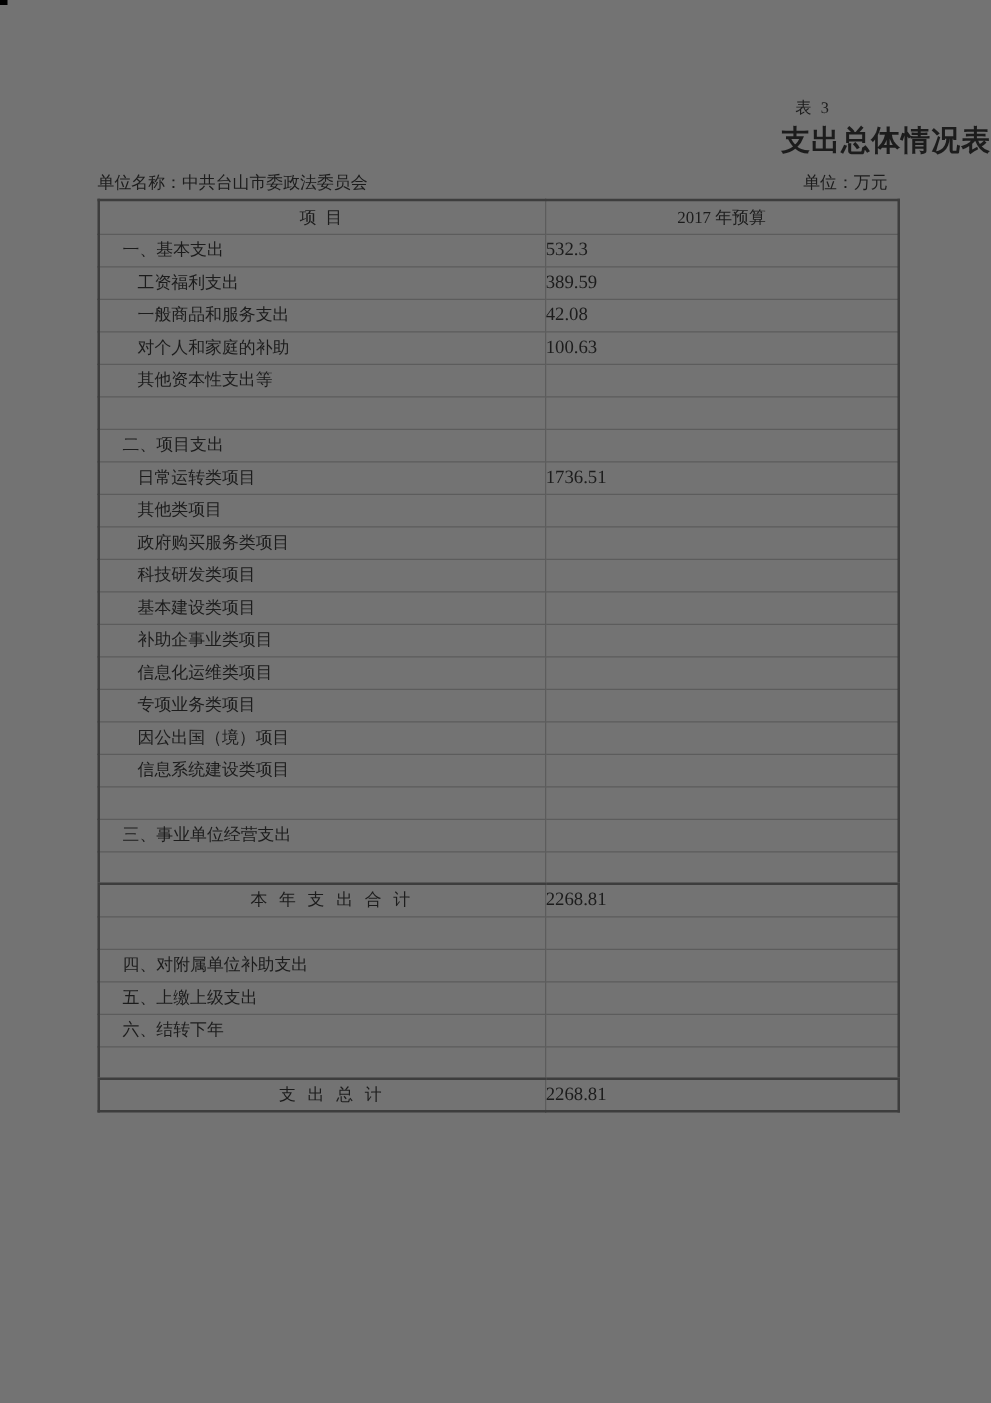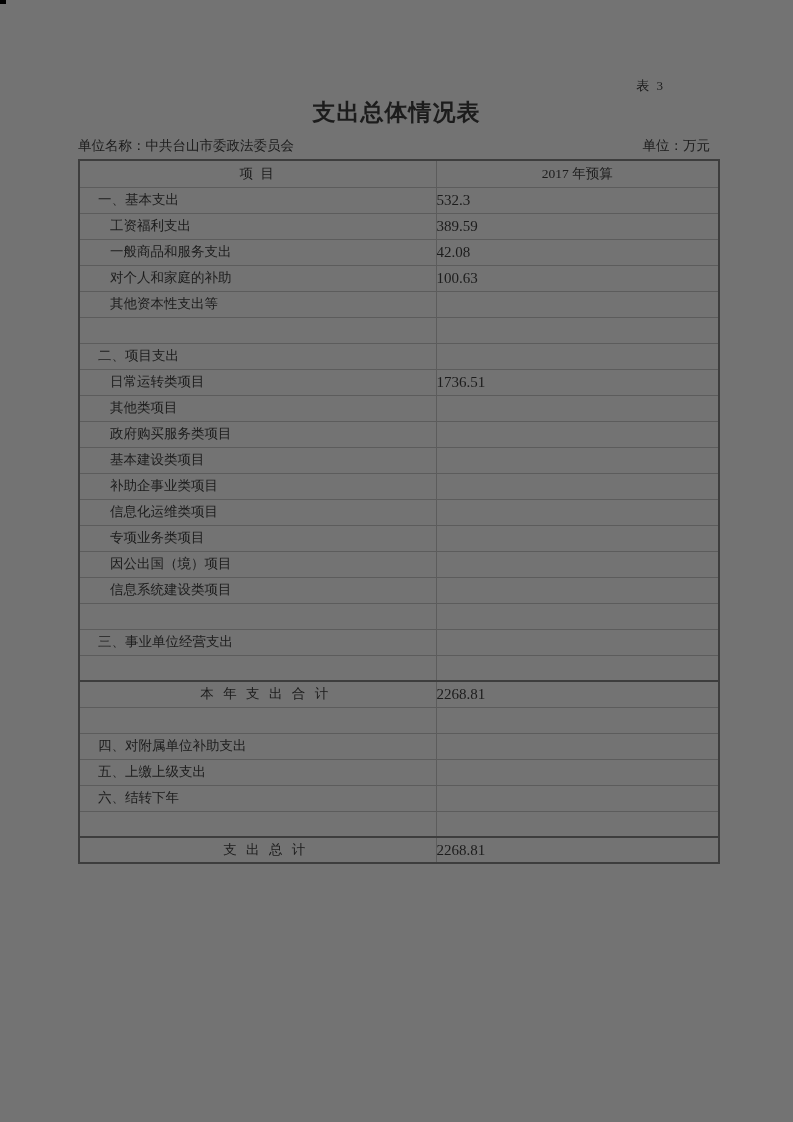--- a/index.html
+++ b/index.html
@@ -18,21 +18,21 @@
     background: #000;
   }
 
   .table-tag {
     position: absolute; top: 77px; right: 128px;
     font-size: 13px; letter-spacing: 2px;
   }
 
   .doc-title {
     position: absolute; top: 97px; left: 0; width: 100%;
-    text-align: center;
+    text-align: right;
     font-size: 23px; font-weight: bold; letter-spacing: 1px;
   }
 
   .meta-line {
     position: absolute; top: 137px; left: 78px; width: 632px;
     display: flex; justify-content: space-between;
     font-size: 13.5px;
   }
 
   table.budget-table {
@@ -133,20 +133,24 @@
         </tr>
         <tr class="row-sub">
           <td class="label-cell">其他类项目</td>
           <td class="value-cell"></td>
         </tr>
         <tr class="row-sub">
           <td class="label-cell">政府购买服务类项目</td>
           <td class="value-cell"></td>
         </tr>
         <tr class="row-sub">
+          <td class="label-cell">科技研发类项目</td>
+          <td class="value-cell"></td>
+        </tr>
+        <tr class="row-sub">
           <td class="label-cell">基本建设类项目</td>
           <td class="value-cell"></td>
         </tr>
         <tr class="row-sub">
           <td class="label-cell">补助企事业类项目</td>
           <td class="value-cell"></td>
         </tr>
         <tr class="row-sub">
           <td class="label-cell">信息化运维类项目</td>
           <td class="value-cell"></td>

